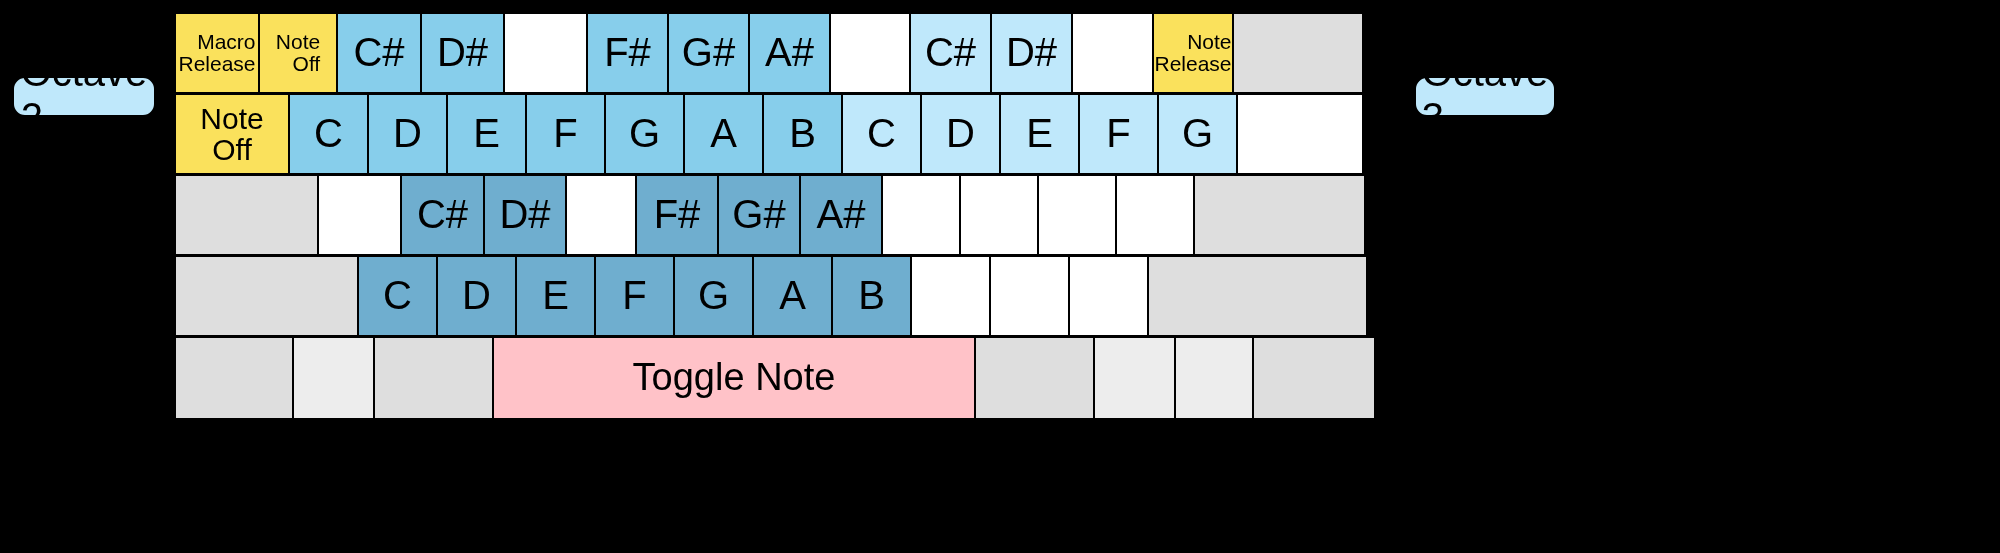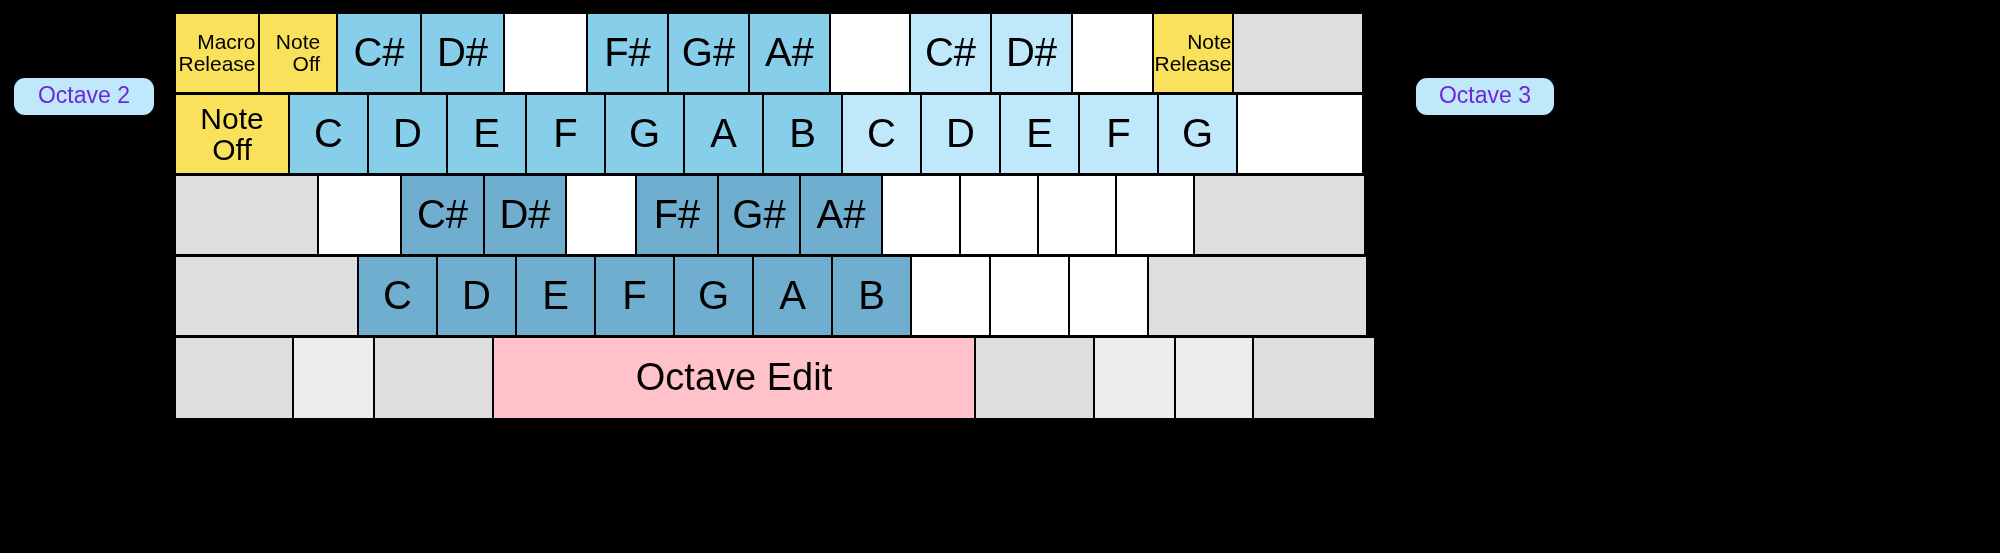--- a/index.html
+++ b/index.html
@@ -33,21 +33,21 @@
   .gray  {background:#DEDEDE;}
   .gray2 {background:#EDEDED;}
   .white {background:#fff;}
 
   .big  {font-size:40px;}
   .small{font-size:21px;text-align:right;}
   .med  {font-size:30px;}
   .toggle{font-size:38px;}
 
   .octlabel{position:absolute;background:#BFE8FB;border:2px solid #000;
-            border-radius:13px;font-size:23px;color:#6d28d9;
+            border-radius:13px;font-size:40px;color:#000000;
             display:flex;align-items:center;justify-content:center;
             padding:2px 14px 5px 14px;box-sizing:border-box;}
   #oct2{left:12px;top:76px;width:144px;height:41px;}
   #oct1{left:12px;top:240px;width:144px;height:41px;}
   #oct3{left:1414px;top:76px;width:142px;height:41px;}
 </style>
 </head>
 <body>
 
 <div id="stage">
@@ -189,21 +189,21 @@
         <div class="key white big" style="left: 736px; width: 81px;"></div>
         <div class="key white big" style="left: 815px; width: 81px;"></div>
         <div class="key white big" style="left: 894px; width: 81px;"></div>
         <div class="key gray big" style="left: 973px; width: 221px;"></div>
       </div>
     <div class="krow r5">
         <div class="key gray big" style="left: 0px; width: 120px;"></div>
         <div class="key gray2 big" style="left: 118px; width: 83px;"></div>
         <div class="key gray big" style="left: 199px; width: 121px;"></div>
         <div class="key pink toggle" style="left: 318px; width: 484px;">
-          <span style="white-space: pre-line;">Octave Edit</span>
+          <span style="white-space: pre-line;">Toggle Note</span>
         </div>
         <div class="key gray big" style="left: 800px; width: 121px;"></div>
         <div class="key gray2 big" style="left: 919px; width: 83px;"></div>
         <div class="key gray2 big" style="left: 1000px; width: 80px;"></div>
         <div class="key gray big" style="left: 1078px; width: 124px;"></div>
       </div>
   </div>
 
 </div>
 

